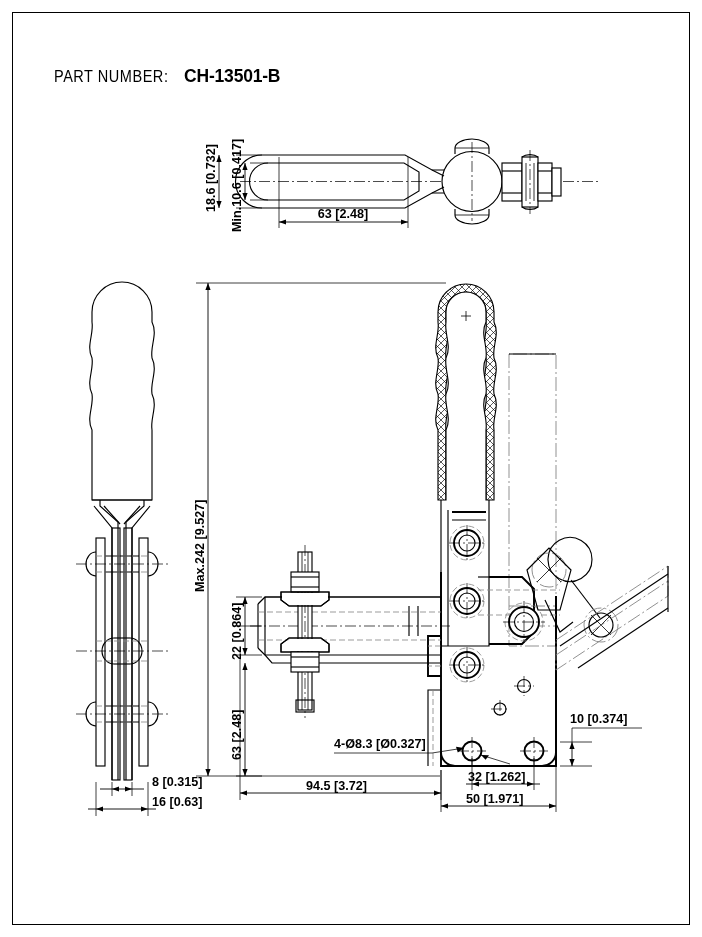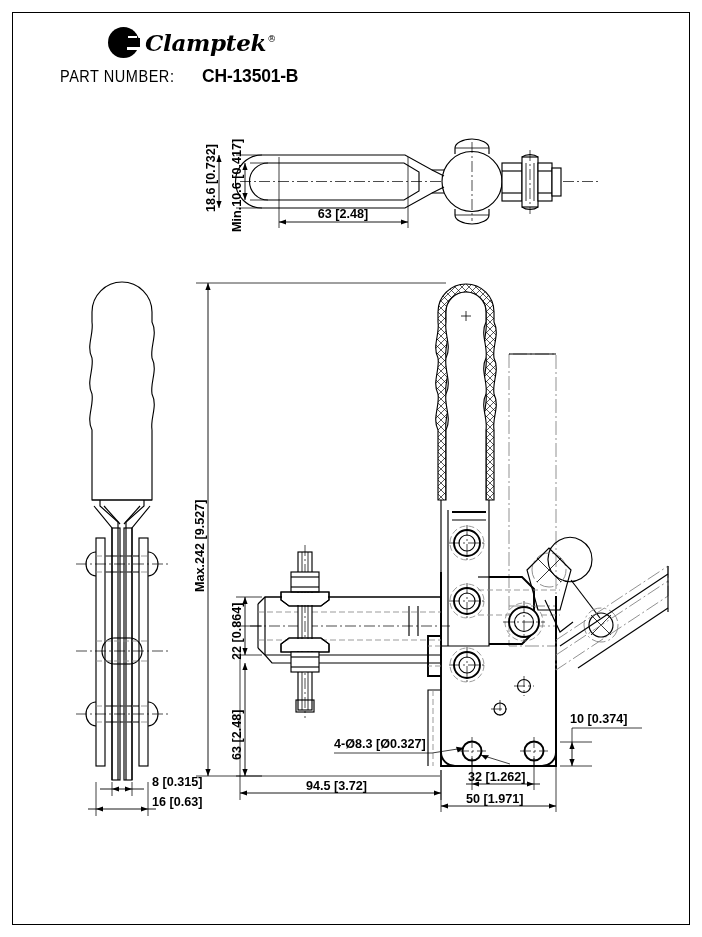--- a/index.html
+++ b/index.html
@@ -31,30 +31,30 @@
   }
   .logo-mark .notch2{
     position:absolute;right:-1px;top:19px;width:13px;height:4px;background:#fff;
   }
   .logo-text{
     font-family:"DejaVu Serif", serif;font-style:italic;font-weight:bold;
     font-size:23px;letter-spacing:-0.3px;margin-left:6px;
   }
   .logo-reg{font-size:9px;vertical-align:super;font-style:normal;font-weight:normal;margin-left:1px;}
   .partline{
-    position:absolute;left:60px;top:66px;display:flex;align-items:baseline;
+    position:absolute;left:54px;top:66px;display:flex;align-items:baseline;
     white-space:nowrap;
   }
   .partlabel{
     font-family:"Liberation Sans", sans-serif;font-size:16.5px;
     letter-spacing:0.6px;transform:scaleX(.88);transform-origin:left center;
   }
   .partvalue{
     font-family:"Liberation Sans", sans-serif;font-weight:bold;font-size:17.5px;
-    margin-left:12px;letter-spacing:-0.2px;
+    letter-spacing:-0.2px;
   }
   
   .notes{
     position:absolute;right:42px;bottom:28px;text-align:right;
     font-size:14.5px;line-height:1.62;letter-spacing:0.3px;
   }
   .notes div{transform:scaleX(.93);transform-origin:right center;white-space:nowrap;}
   
   #dwg{position:absolute;left:0;top:0;width:702px;height:937px;}
   .ln{stroke:#000;fill:none;stroke-width:1.15;}
@@ -75,29 +75,20 @@
     fill:#000;
   }
 </style>
 </head>
 <body>
 
 <div id="sheet">
 
   <div class="frame"></div>
 
-  <div class="logo-wrap">
-    <span class="logo-mark">
-      <span class="notch"></span>
-        <span class="notch2"></span>
-    </span>
-    <span class="logo-text">
-      <span>Clamptek</span><span class="logo-reg">®</span>
-    </span>
-  </div>
 
   <div class="partline">
     <span class="partlabel">PART  NUMBER:</span>
     <span class="partvalue">CH-13501-B</span>
   </div>
 
 
   <svg id="dwg" viewBox="0 0 702 937">
 
     <g>

